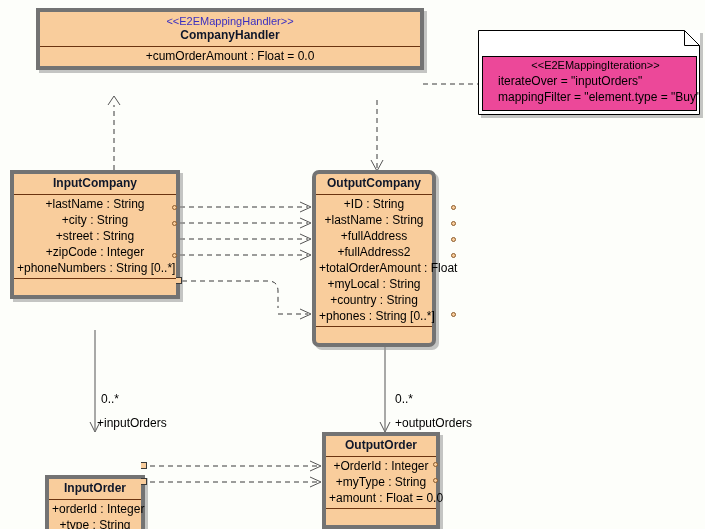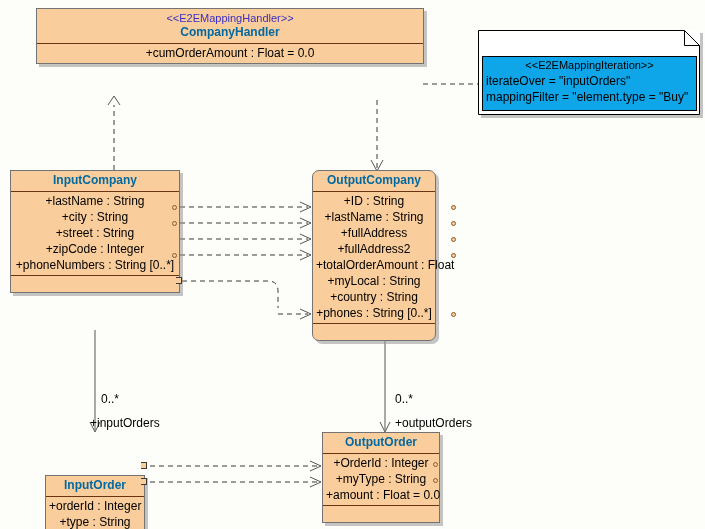--- a/index.html
+++ b/index.html
@@ -11,21 +11,21 @@
     color:#000;
     overflow:hidden;
     position:relative;
   }
   #canvas{position:absolute;left:0;top:0;width:705px;height:529px;}
 
   
   .uml-class{
     position:absolute;
     background:#f9cd9c;
-    border:1px solid #737373;
+    border:4px solid #737373;
     box-shadow:3px 3px 0 rgba(150,150,150,0.55);
     box-sizing:border-box;
     z-index:5;
   }
   .cls-head{
     text-align:center;
     padding:2px 4px 3px 4px;
     border-bottom:1px solid #6b3410;
     line-height:14px;
   }
@@ -33,21 +33,21 @@
     display:block;
     color:#3b2fc0;
     font-size:11px;
     line-height:14px;
   }
   .cls-name{
     display:block;
     font-weight:bold;
     font-size:12px;
     line-height:15px;
-    color:#0369a1;
+    color:#0f172a;
   }
   .compartment{
     border-bottom:1px solid #6b3410;
     padding:1px 0 2px 0;
   }
   .compartment:last-child{border-bottom:none;}
   .compartment.empty{height:13px;}
   .feature{
     padding:0 3px;
     line-height:16px;
@@ -64,22 +64,22 @@
     box-shadow:3px 3px 0 rgba(150,150,150,0.55);
     z-index:5;
   }
   .note-body{
     position:absolute;left:0;top:0;width:100%;height:100%;
   }
   .note-text{
     position:absolute;
     left:4px;right:3px;bottom:4px;
     border:1px solid #000;
-    background:#0ea5e9;
-    padding:1px 3px 2px 3px;
+    background:#ec4899;
+    padding:1px 3px 2px 15px;
     box-sizing:border-box;
     line-height:16px;
     font-size:12px;
   }
   .note-stereo{display:block;text-align:center;font-size:11px;line-height:15px;}
   .note-line{display:block;white-space:nowrap;}
 
   
   .conn{position:absolute;z-index:2;}
   svg.conn{overflow:visible;}
@@ -217,21 +217,21 @@
     </div>
     <div class="compartment empty"></div>
   </div>
   <div class="port" style="left:451px;top:205px;"></div>
   <div class="port" style="left:451px;top:221px;"></div>
   <div class="port" style="left:451px;top:237px;"></div>
   <div class="port" style="left:451px;top:253px;"></div>
   <div class="port" style="left:451px;top:312px;"></div>
 
   <div class="assoc-label" style="left:101px;top:392px;">0..*</div>
-  <div class="assoc-label" style="left:90px;top:416px;">+inputOrders</div>
+  <div class="assoc-label" style="left:97px;top:416px;">+inputOrders</div>
   <div class="assoc-label" style="left:395px;top:392px;">0..*</div>
   <div class="assoc-label" style="left:395px;top:416px;">+outputOrders</div>
 
   <div class="uml-class" style="left:45px;top:432px;width:100px;margin-top:43px;">
     <div class="cls-head">
       <span class="cls-name">InputOrder</span>
     </div>
     <div class="compartment">
       <div class="feature">+orderId : Integer</div>
       <div class="feature">+type : String</div>

